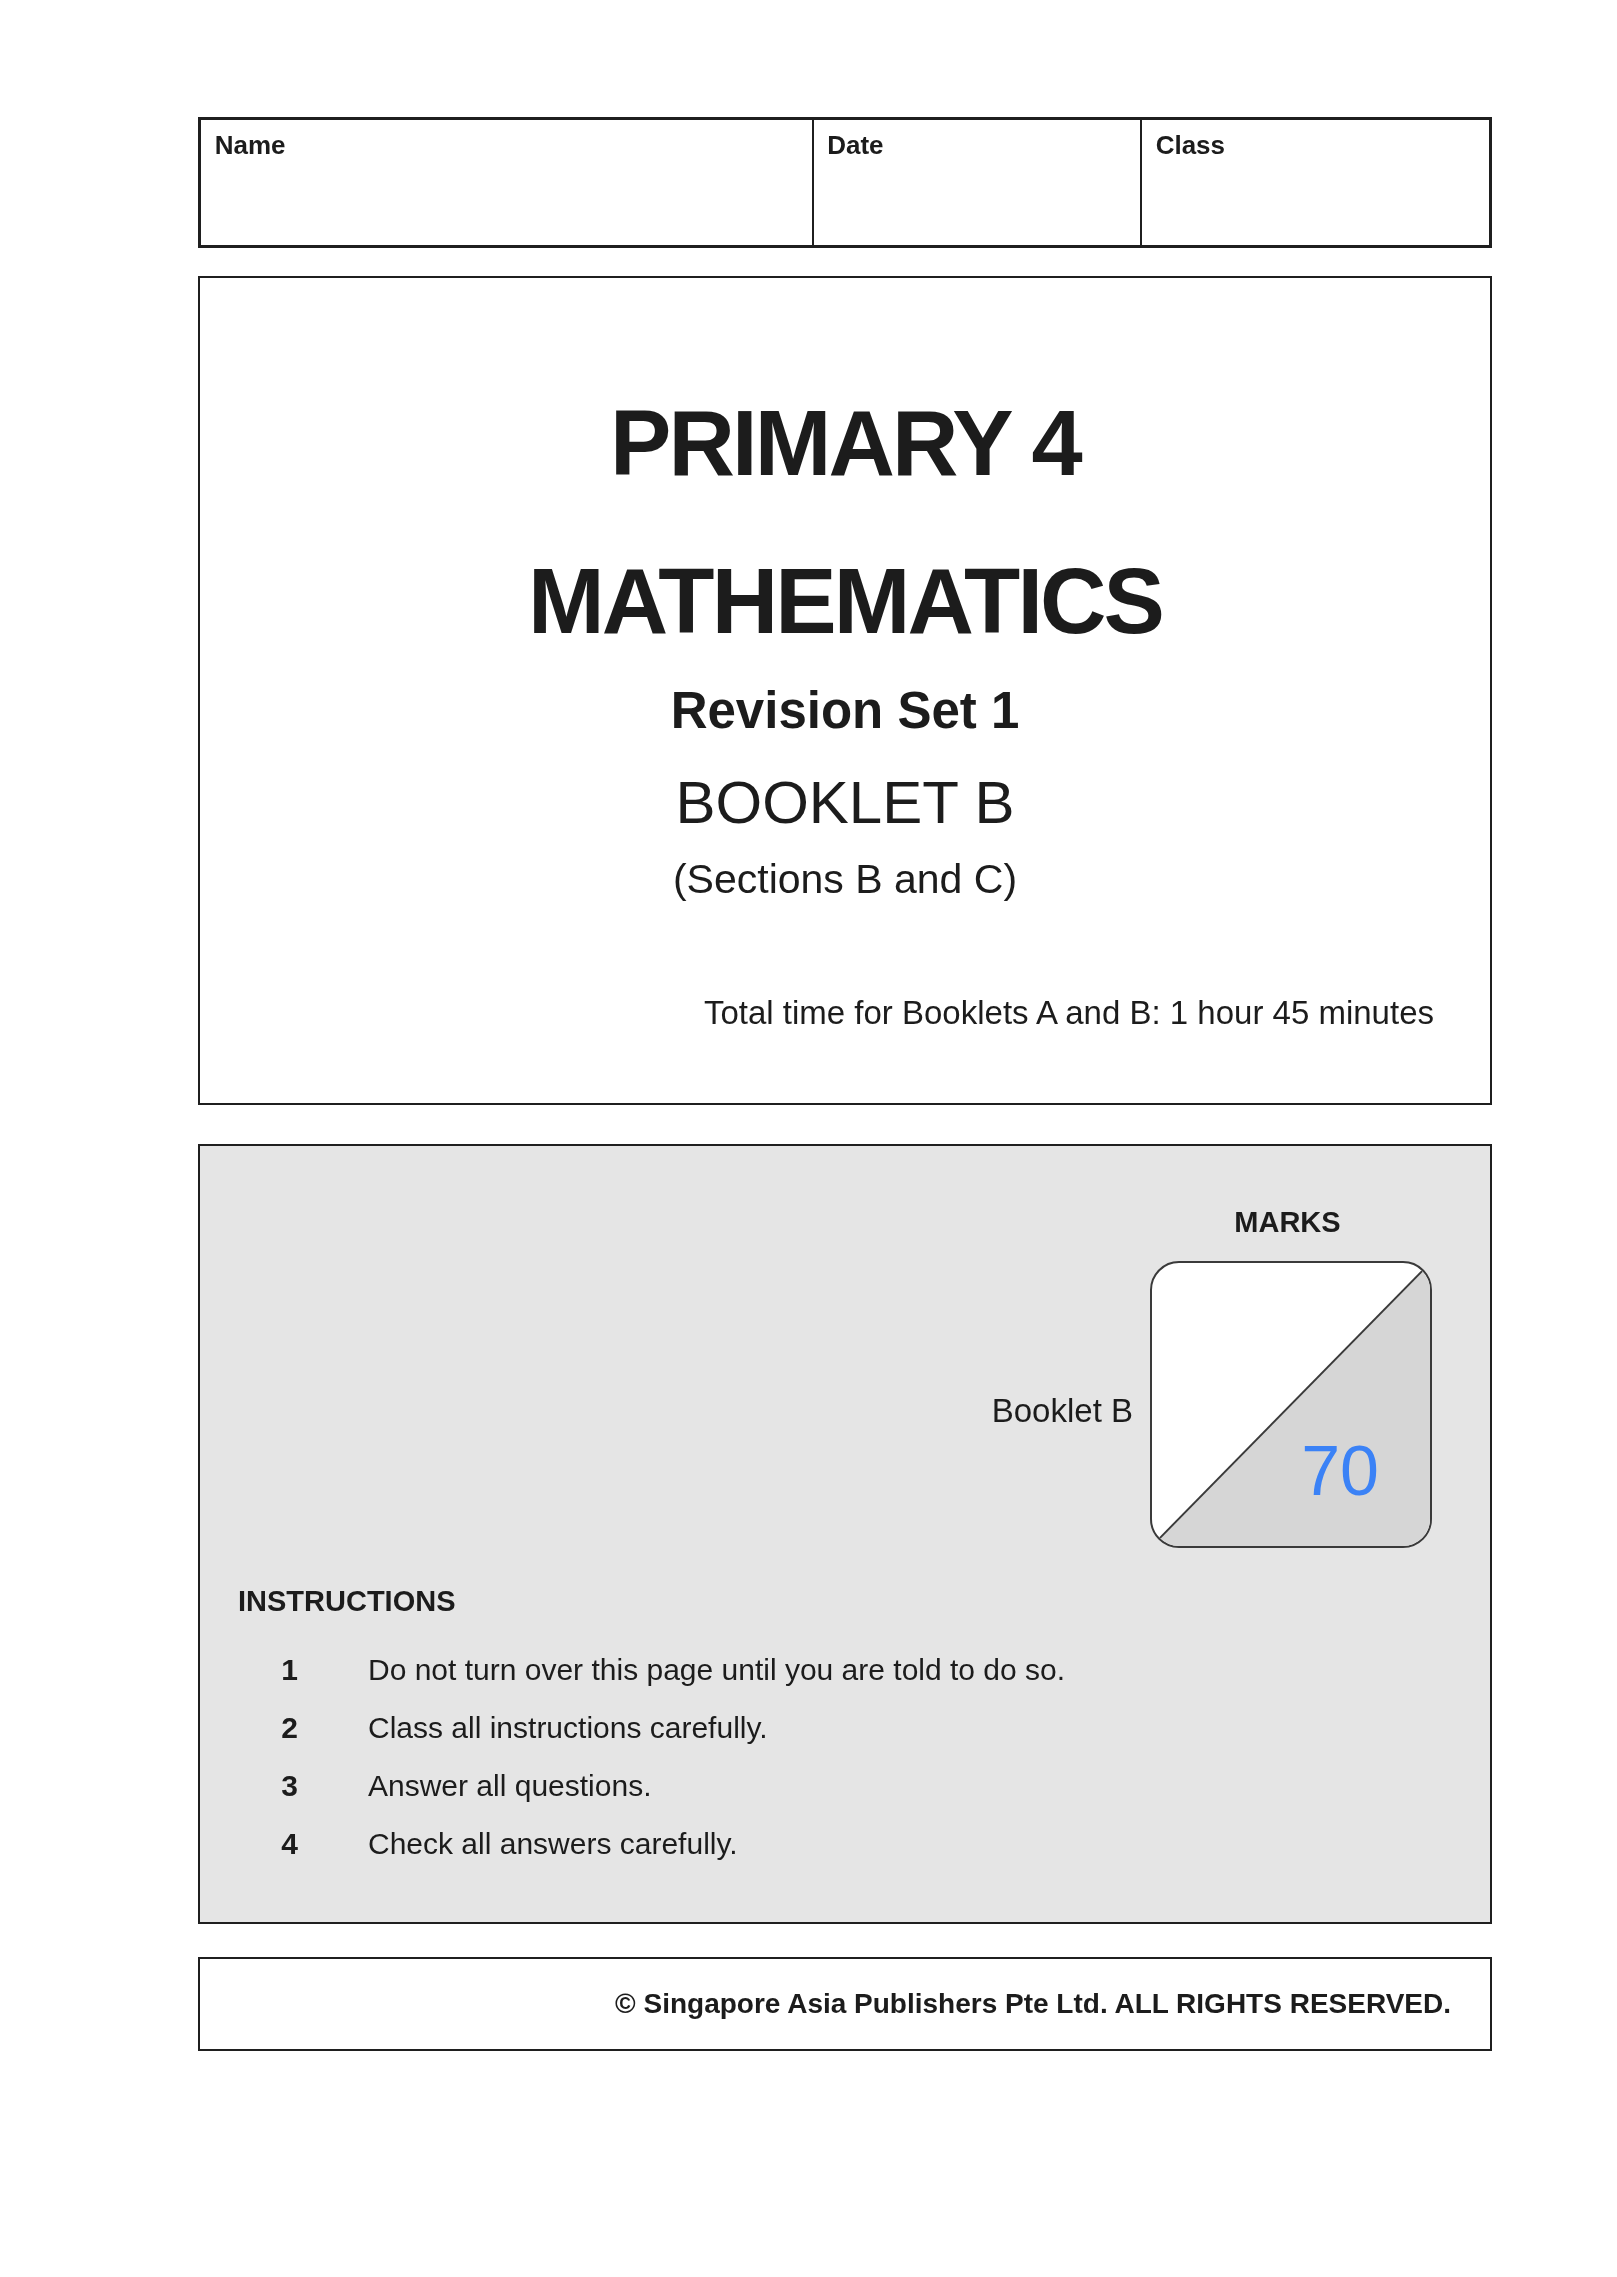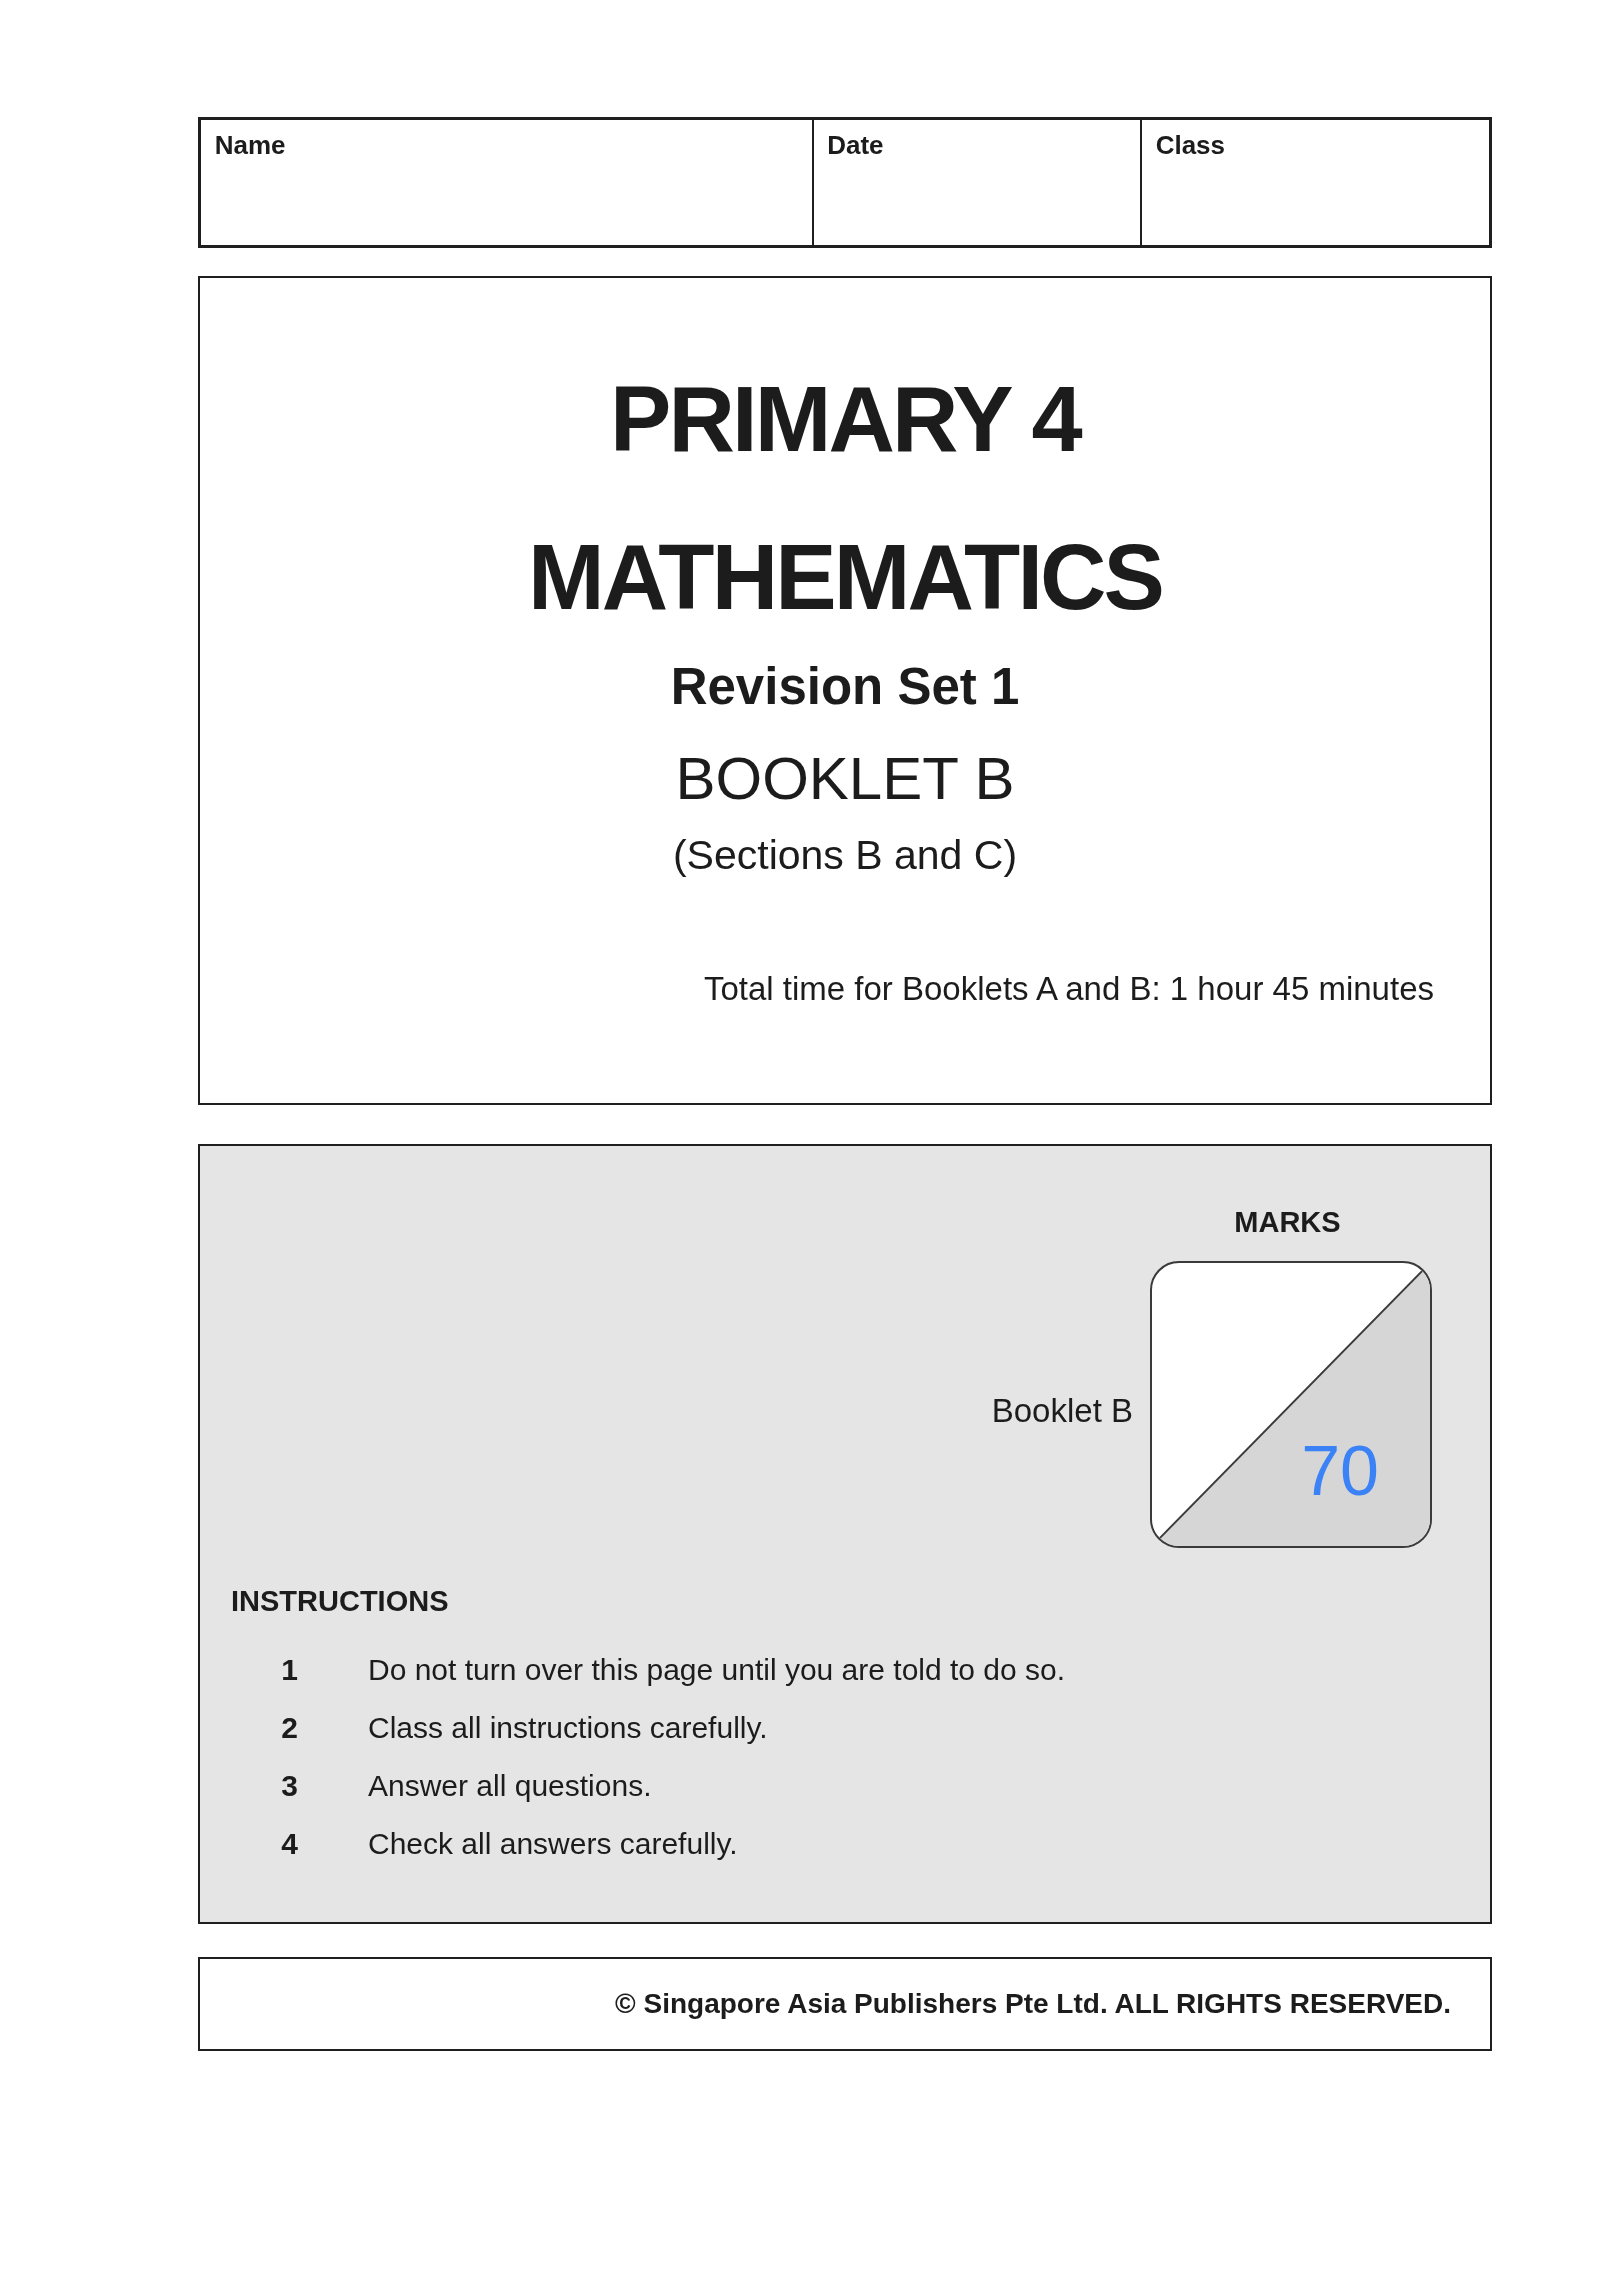--- a/index.html
+++ b/index.html
@@ -27,21 +27,21 @@
   .header-cell + .header-cell { border-left: 2.9px solid #1f1f1f; }
   .cell-name  { width: 47.4%; }
   .cell-class { width: 27.1%; }
   .cell-date  { width: 25.5%; }
 
   
   .title-box {
     left: 198px; top: 276px; width: 1294px; height: 829px;
     border: 2.9px solid #1f1f1f;
     text-align: center;
-    padding-top: 62px;
+    padding-top: 86px;
   }
   .main-title {
     font-size: 92px; font-weight: bold; line-height: 1.72;
     letter-spacing: -2.9px;
   }
   .revision { margin-top: 0px; font-size: 51px; font-weight: bold; line-height: 1.2; }
   .booklet  { margin-top: 23.4px; font-size: 60px; font-weight: normal; line-height: 1.25; }
   .sections { margin-top: 14px; font-size: 41px; font-weight: normal; line-height: 1.25; }
   .total-time {
     margin-top: 88px;
@@ -70,21 +70,21 @@
   .marks-box svg { position: absolute; left: 0; top: 0; width: 100%; height: 100%; }
   .marks-score {
     position: absolute; right: 51px; bottom: 35px;
     font-size: 70px; font-weight: normal; color: #3b82f6;
   }
   .booklet-b-label {
     right: 357px; top: 246px;
     font-size: 33px; font-weight: normal;
   }
   .instructions-title {
-    left: 31px; top: 439px;
+    left: 38px; top: 439px;
     font-size: 29px; font-weight: bold;
   }
   .instructions-list { left: 0; top: 507px; width: 100%; }
   .ins-item { display: flex; margin-bottom: 25px; font-size: 30px; line-height: 33px; }
   .ins-num  { width: 98px; text-align: right; font-weight: bold; flex: 0 0 auto; }
   .ins-text { margin-left: 70px; }
 
   
   .footer-bar {
     left: 198px; top: 1957px; width: 1294px; height: 94px;

